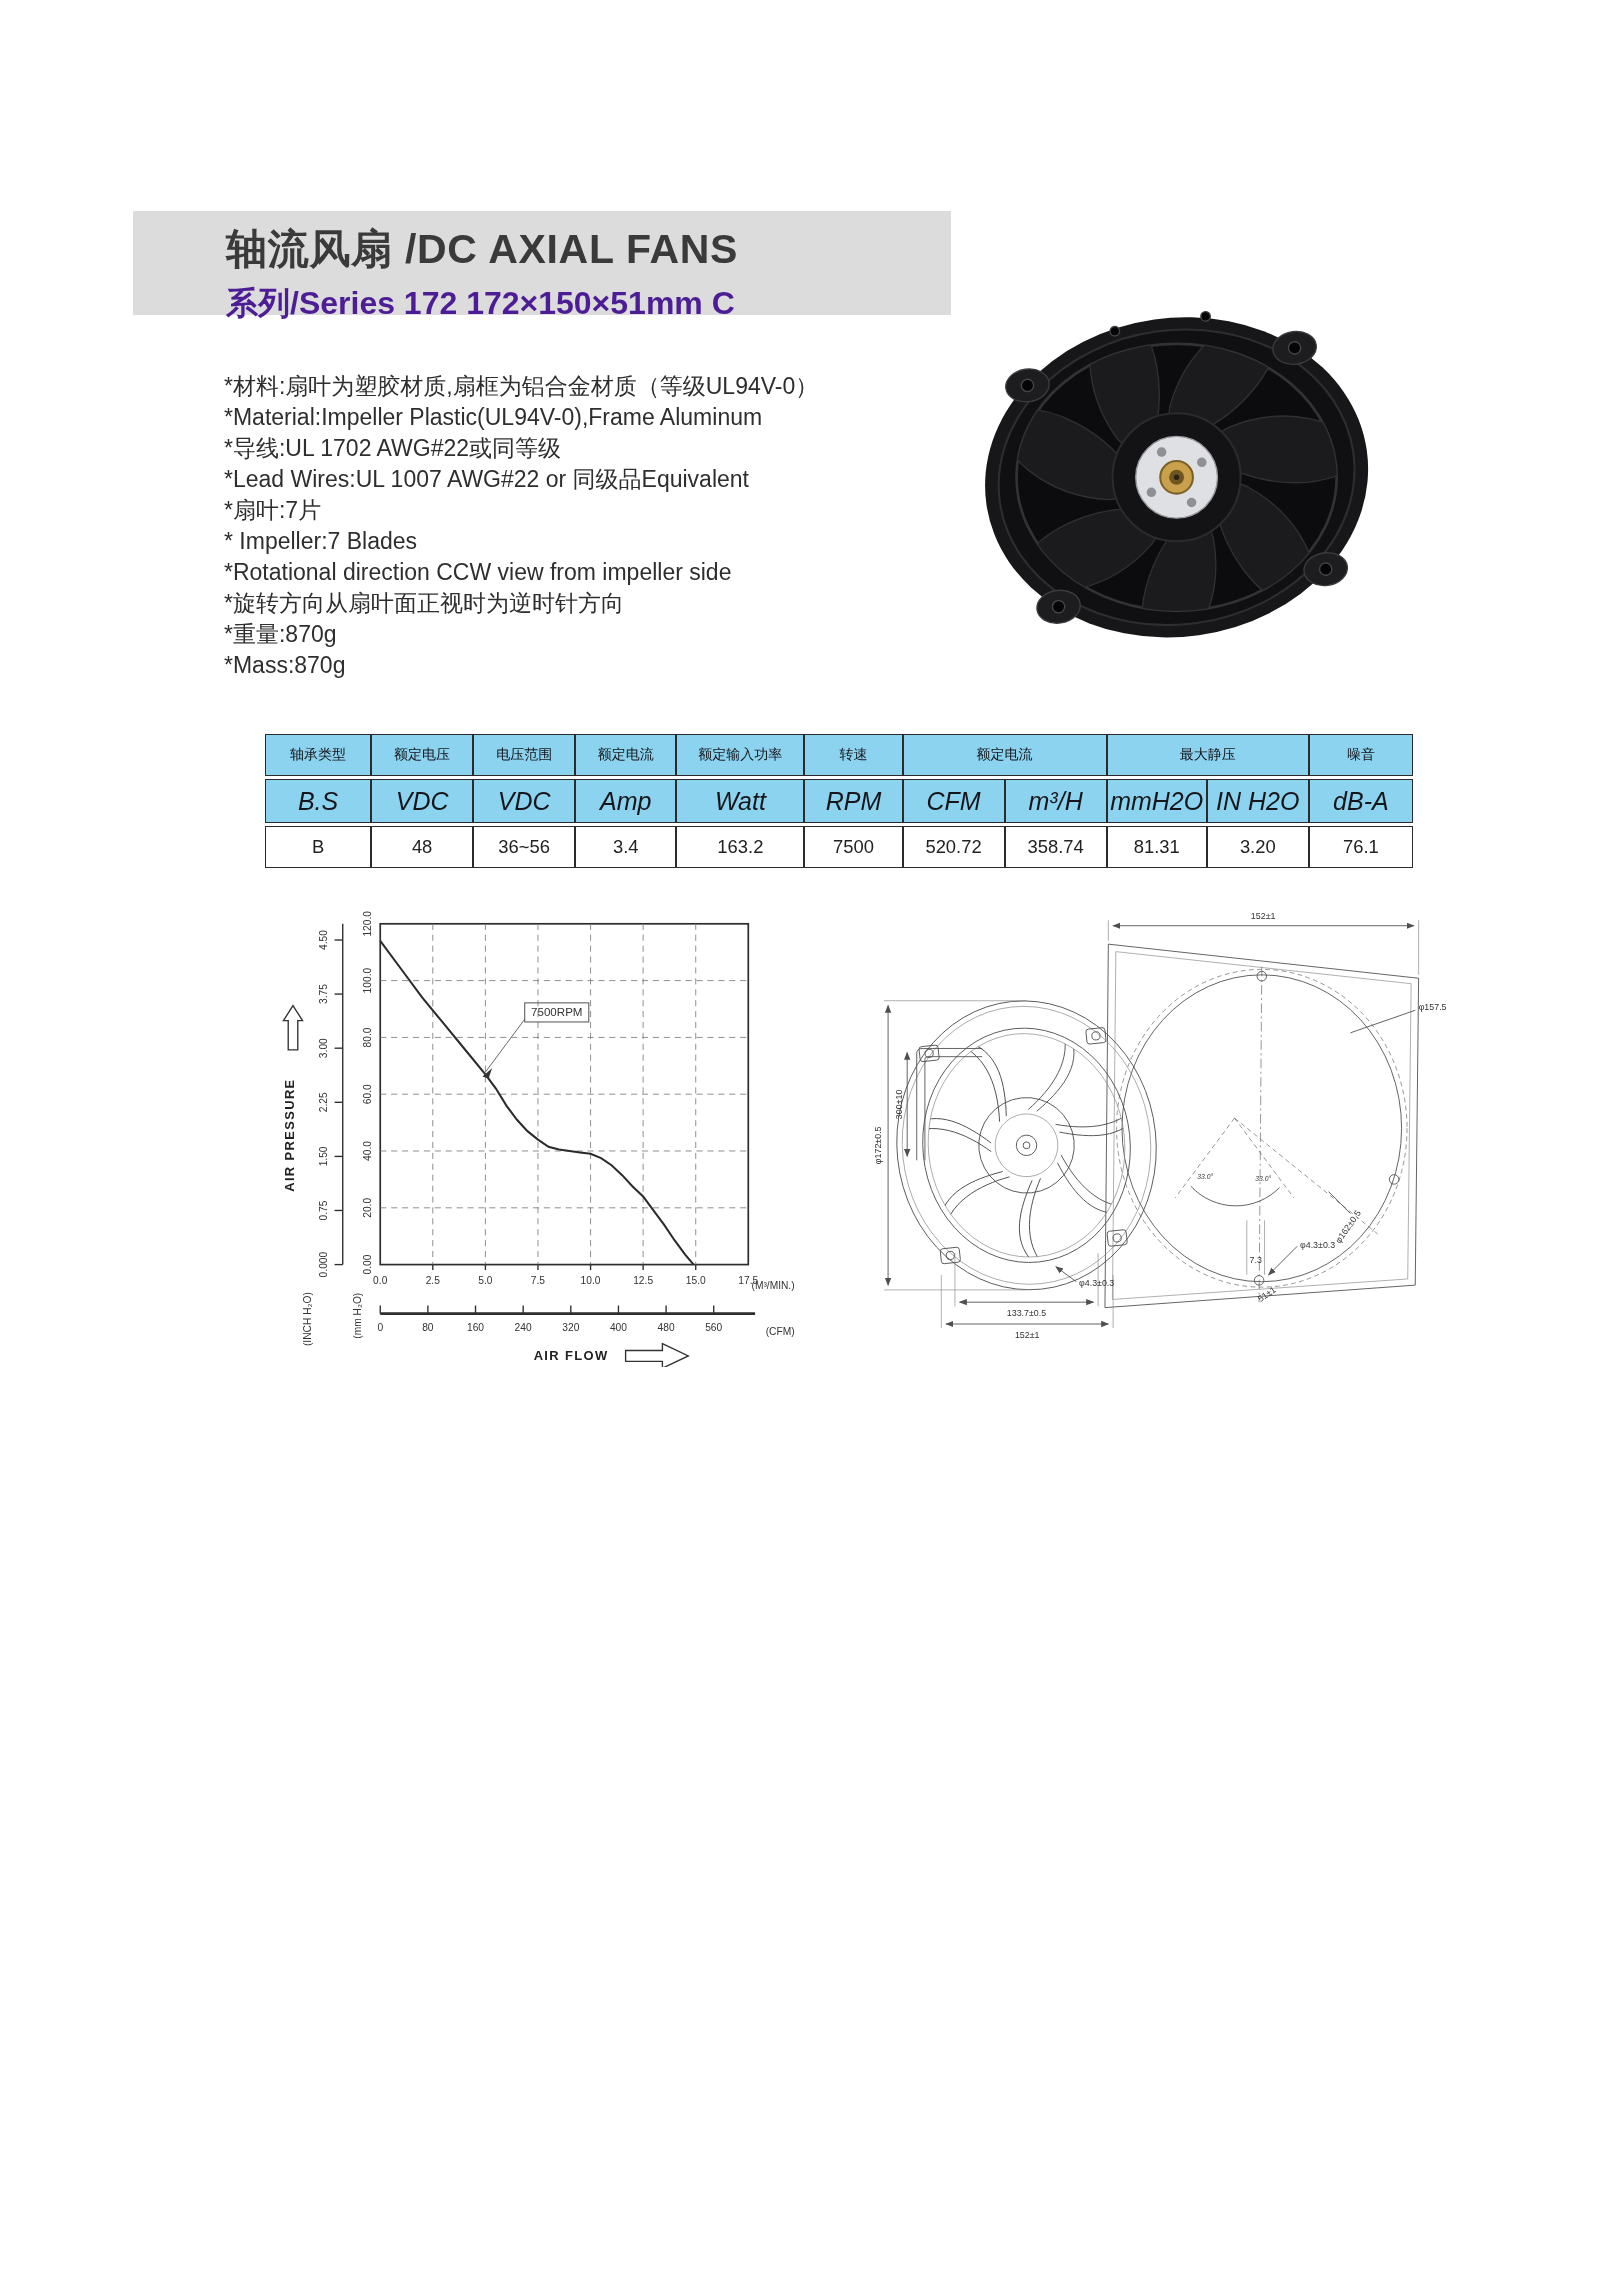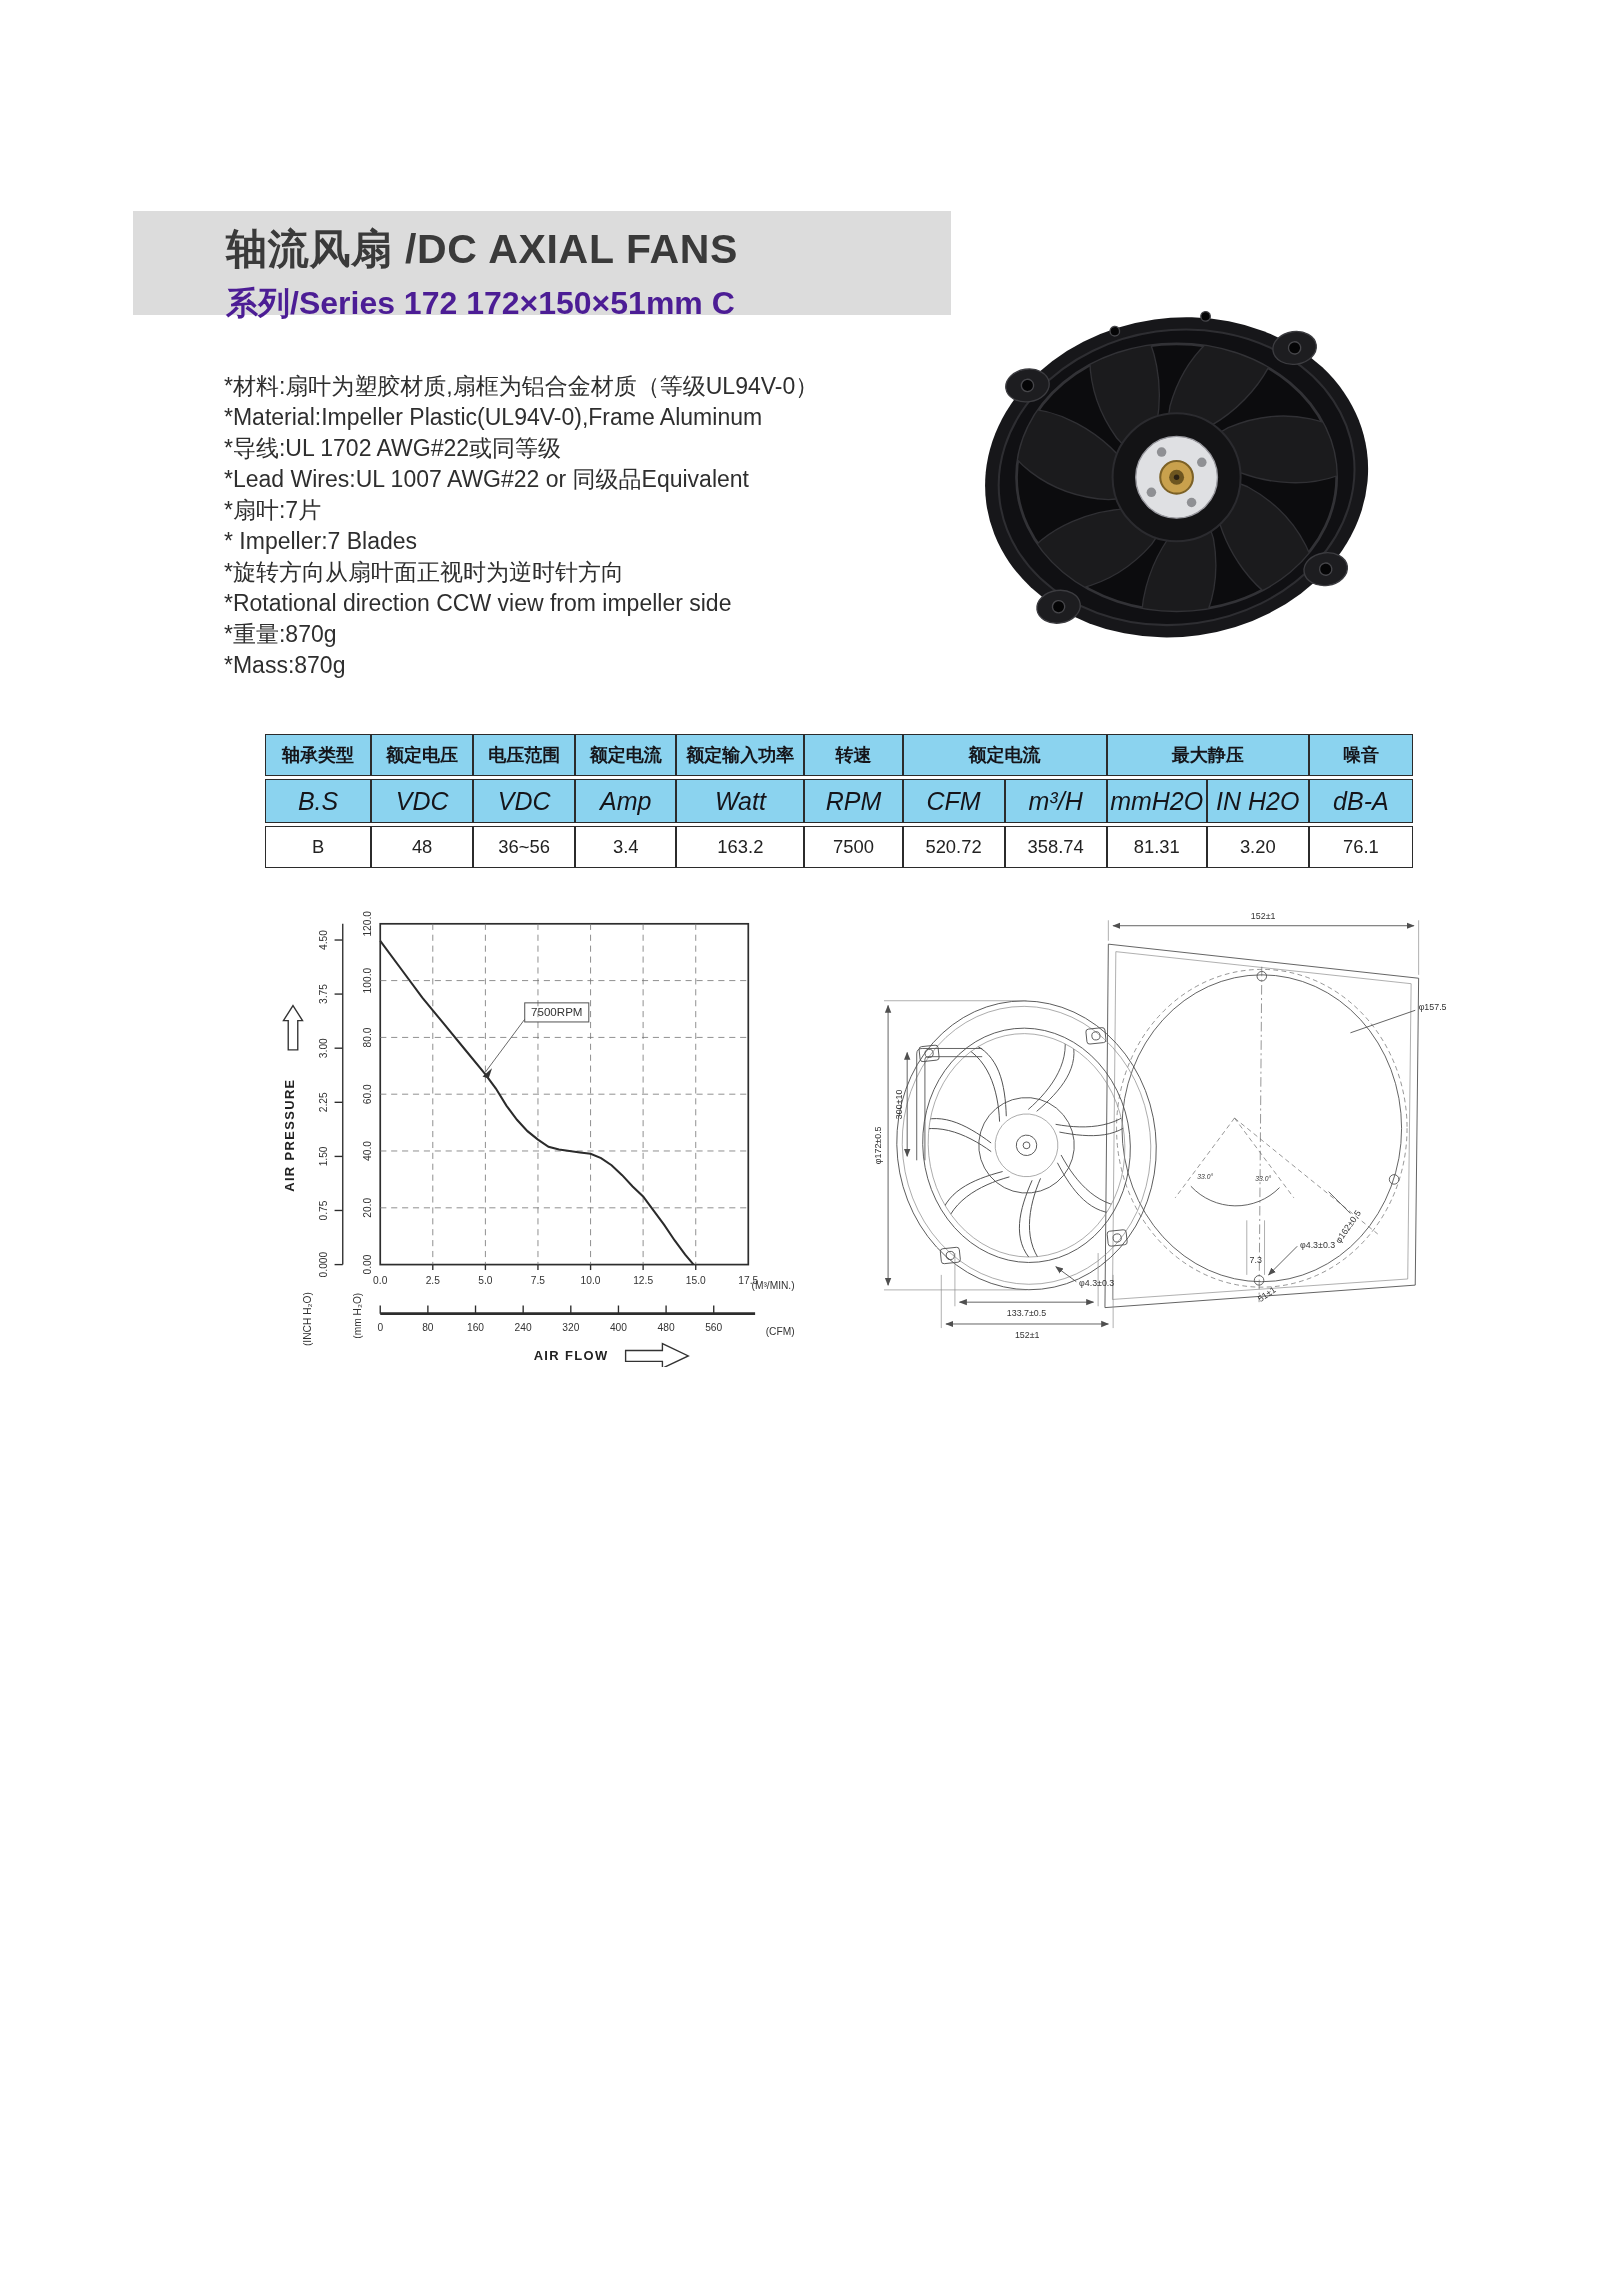--- a/index.html
+++ b/index.html
@@ -11,21 +11,21 @@
   .title{position:absolute;left:93px;top:11px;font-size:41px;font-weight:bold;color:#3a3a3a;letter-spacing:0.7px;white-space:nowrap;}
   .subtitle{position:absolute;left:93px;top:71px;font-size:32px;font-weight:bold;color:#4c1d95;white-space:nowrap;}
 
   
   .specs{position:absolute;left:224px;top:371px;font-size:23px;line-height:31px;color:#2e2e2e;}
   .specs div{white-space:nowrap;}
 
   
   .spec-table{position:absolute;left:265px;top:731px;width:1148px;border-collapse:separate;border-spacing:0 3.4px;table-layout:fixed;}
   .spec-table td{border:1.4px solid #2b2b2b;text-align:center;vertical-align:middle;background:#8bd3ef;color:#15151a;overflow:hidden;}
-  .spec-table tr.r1 td{height:38px;font-size:18px;font-weight:bold;}
+  .spec-table tr.r1 td{height:38px;font-size:14px;font-weight:normal;}
   .spec-table tr.r2 td{height:40px;font-size:25px;font-weight:normal;font-style:italic;}
   .spec-table tr.r3 td{height:38px;font-size:18.4px;background:#ffffff;color:#222;}
 
   .chart-wrap{position:absolute;left:278px;top:910px;width:518px;height:457px;}
   .draw-wrap{position:absolute;left:873px;top:893px;width:573px;height:491px;}
   .photo-wrap{position:absolute;left:965px;top:307px;width:430px;height:344px;}
 
   svg text{font-family:"Liberation Sans",sans-serif;}
   .tick{font-size:15px;fill:#333;}
   .unit{font-size:15px;fill:#333;}
@@ -100,22 +100,22 @@
     </svg>
   </div>
 
   <div class="specs">
     <div>*材料:扇叶为塑胶材质,扇框为铝合金材质（等级UL94V-0）</div>
     <div>*Material:Impeller Plastic(UL94V-0),Frame Aluminum</div>
     <div>*导线:UL 1702 AWG#22或同等级</div>
     <div>*Lead Wires:UL 1007 AWG#22 or 同级品Equivalent</div>
     <div>*扇叶:7片</div>
     <div>* Impeller:7 Blades</div>
+    <div>*Rotational direction CCW view from impeller side</div>
     <div>*旋转方向从扇叶面正视时为逆时针方向</div>
-    <div>*Rotational direction CCW view from impeller side</div>
     <div>*重量:870g</div>
     <div>*Mass:870g</div>
   </div>
 
   <table class="spec-table">
     <colgroup>
       <col style="width:106px">
         <col style="width:102px">
         <col style="width:102px">
         <col style="width:101px">

